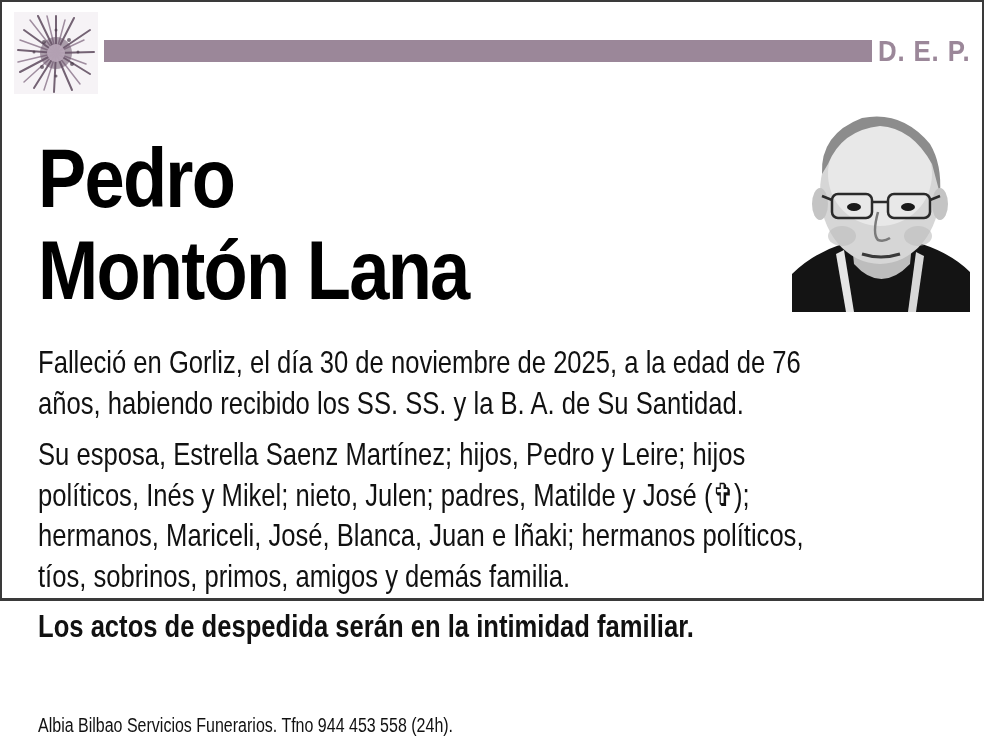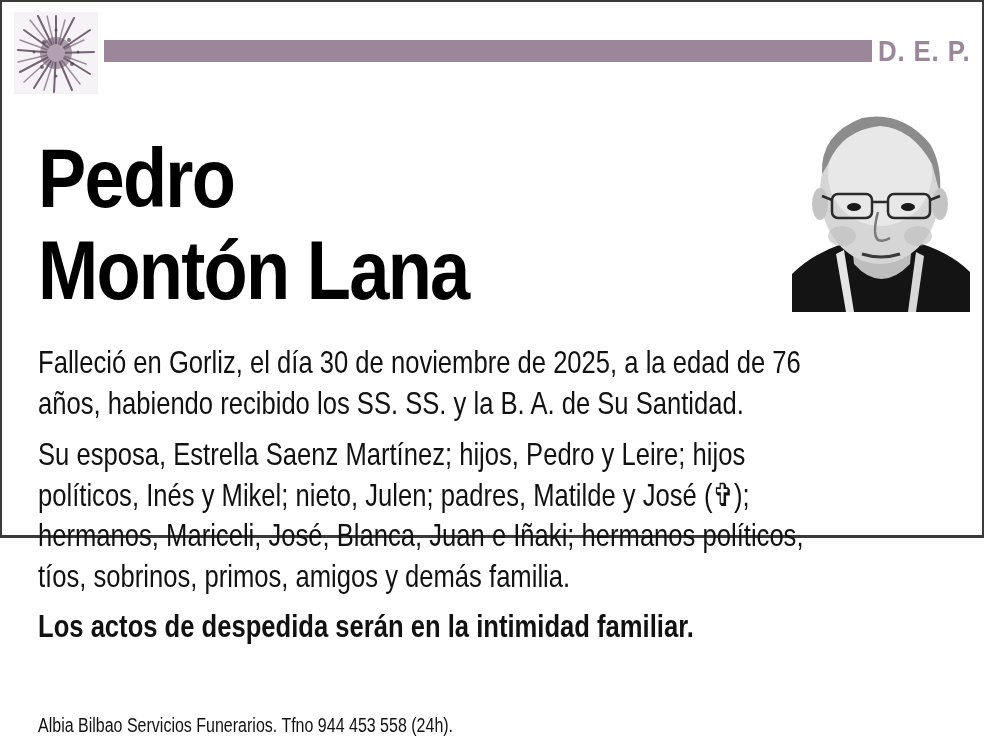--- a/index.html
+++ b/index.html
@@ -1,19 +1,19 @@
 <!DOCTYPE html>
 <html><head>
   <meta charset="utf-8">
   <style>
     html, body { margin: 0; padding: 0; background: #ffffff; }
     body { width: 984px; height: 745px; overflow: hidden; }
     .card {
       position: relative;
-      width: 984px; height: 538px;
+      width: 984px; height: 601px;
       box-sizing: border-box;
       border: 2px solid #3a3a3a;
       border-bottom-width: 3px;
       background: #ffffff;
       font-family: "Liberation Sans", sans-serif;
       color: #111111;
     }
     .flower {
       position: absolute; left: 12px; top: 10px;
       width: 84px; height: 82px;

